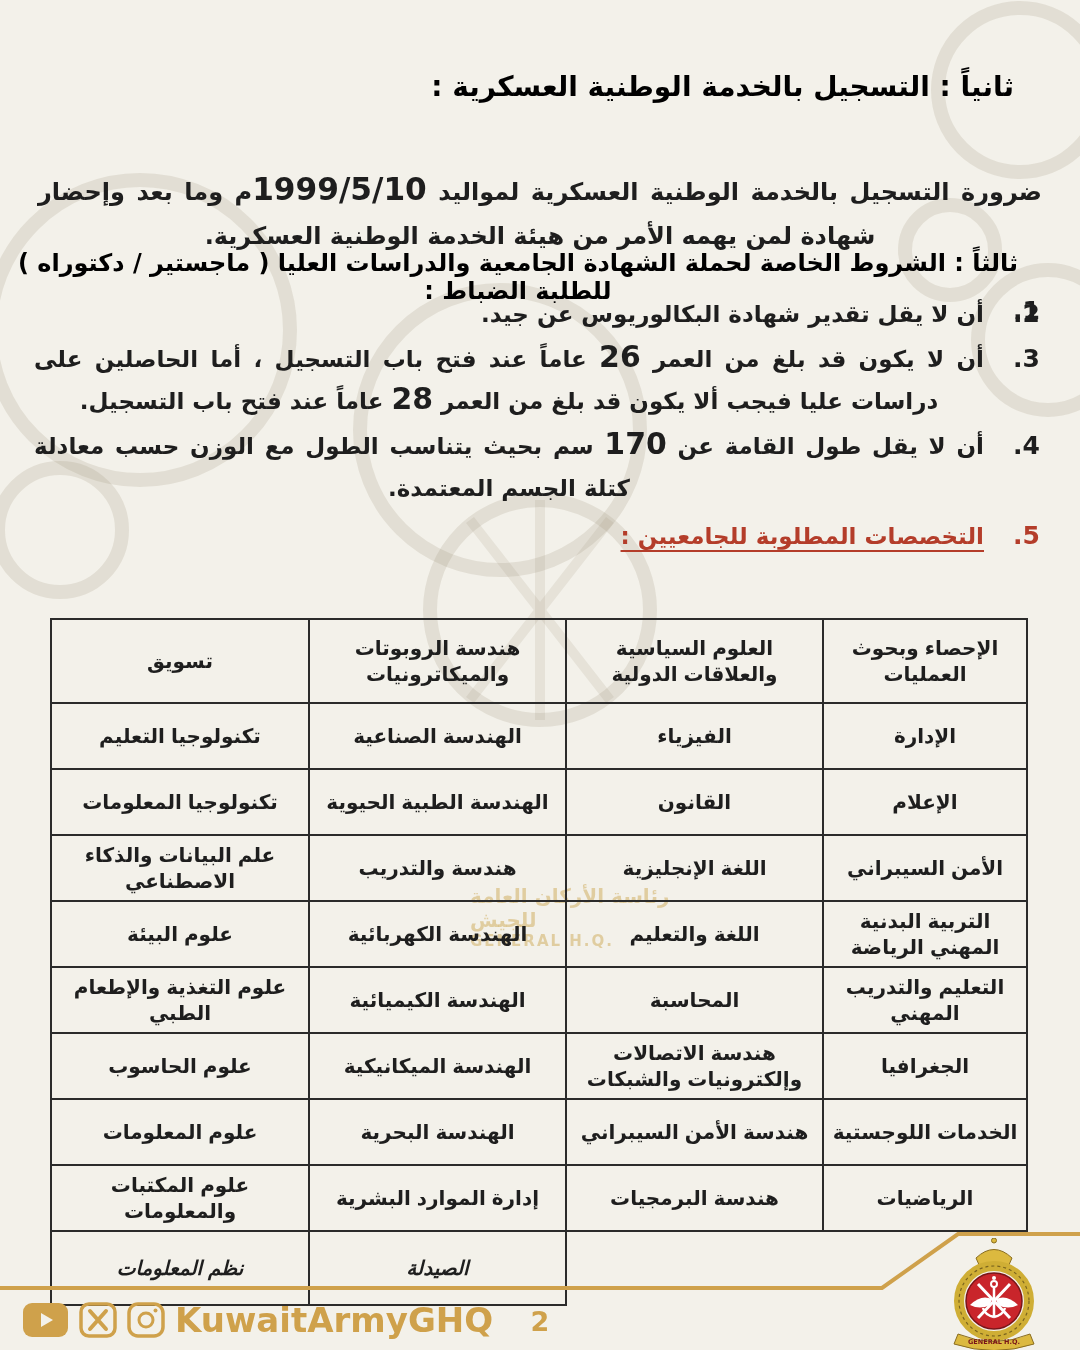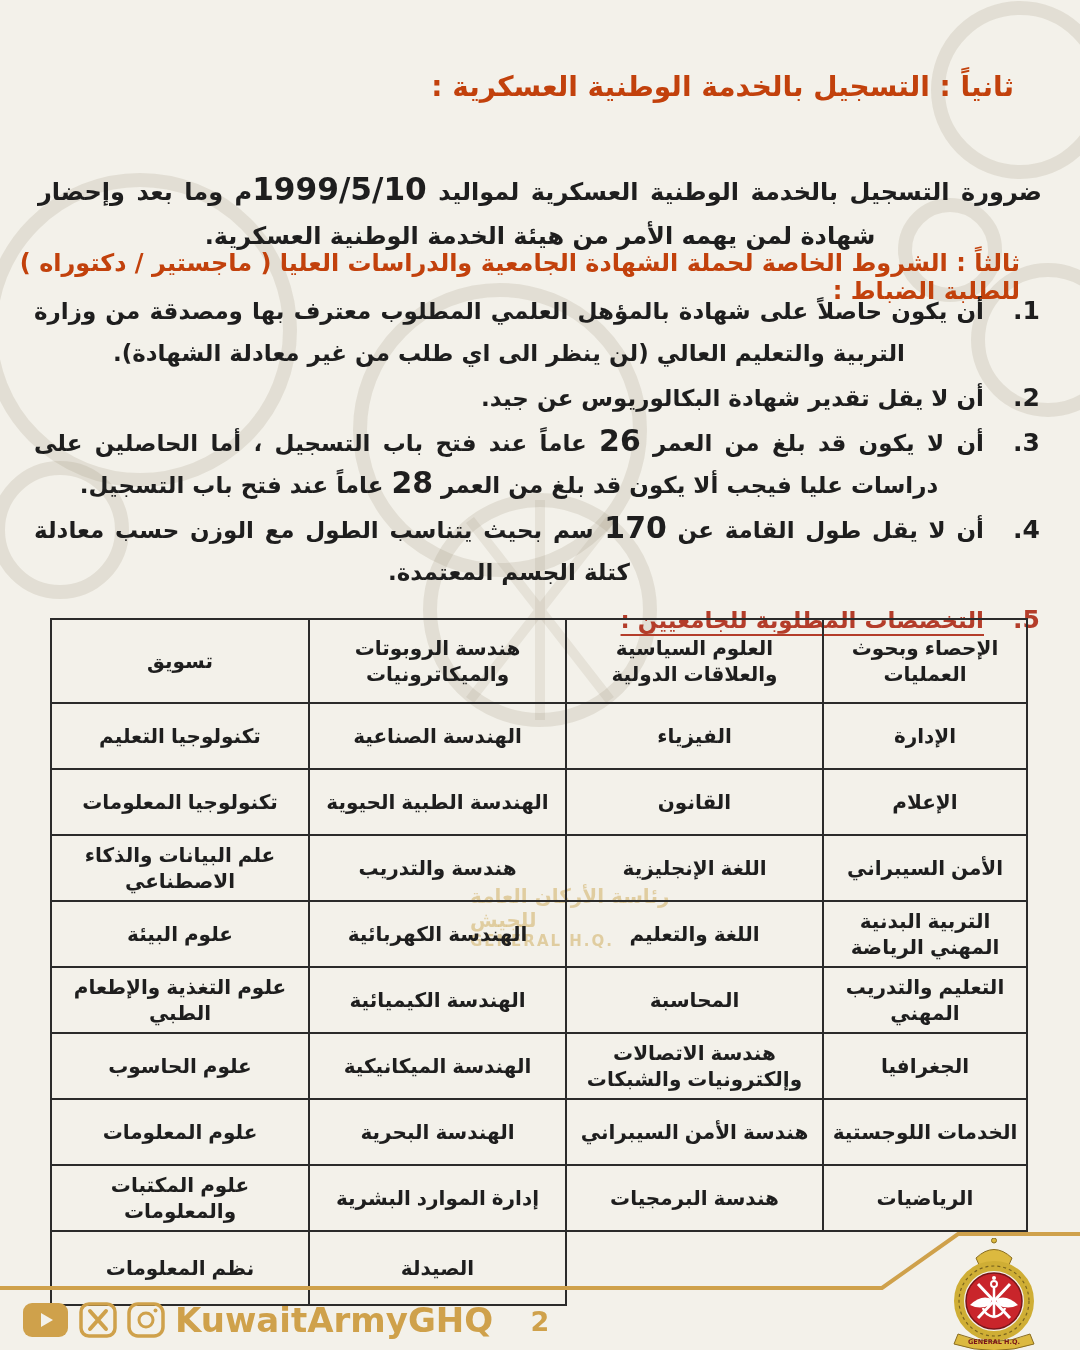--- a/index.html
+++ b/index.html
@@ -6,21 +6,21 @@
   .page{position:relative;width:1080px;height:1350px;background:#f3f1ea;overflow:hidden;
         font-family:"DejaVu Sans",sans-serif;color:#1e1e1e;}
   
   .wm{position:absolute;inset:0;z-index:0;pointer-events:none;}
   .wm-text{position:absolute;left:470px;top:884px;width:260px;text-align:left;
            color:rgba(201,162,70,.45);font-weight:bold;z-index:0;pointer-events:none;}
   .wm-text .l1{font-size:20px;}
   .wm-text .l2{font-size:15px;letter-spacing:2px;}
   
   .content{position:absolute;inset:0;z-index:1;direction:rtl;}
-  .h-red{color:#c2410c;font-weight:bold;}
+  .h-red{color:#000000;font-weight:bold;text-align:center;}
   #h-second{position:absolute;top:70px;right:66px;font-size:28px;}
   #p-second{position:absolute;top:146px;right:38px;left:38px;font-size:24px;font-weight:bold;
             line-height:44px;text-align:justify;text-align-last:center;}
   #h-third{position:absolute;top:241px;right:60px;left:16px;font-size:24px;margin-top:8px;}
   #req-list{position:absolute;top:290px;right:38px;left:34px;}
   .list-item{position:relative;padding-right:58px;font-size:23px;font-weight:bold;
              line-height:42px;margin-bottom:3px;text-align:right;}
   .list-item.center-last{text-align:justify;text-align-last:center;}
   .list-item .marker{position:absolute;right:2px;top:0;font-size:25px;}
   .list-item.red-underline{color:#b43d2a;margin-top:6px;}
@@ -28,21 +28,21 @@
              text-decoration-thickness:2px;}
   .num{font-size:1.3em;line-height:1;}
   
   #majors{position:absolute;top:618px;right:52px;left:52px;z-index:1;}
   table{width:100%;border-collapse:collapse;table-layout:fixed;direction:rtl;}
   col.c1{width:204px;} col.c2{width:257px;} col.c3{width:257px;} col.c4{width:258px;}
   td{border:2px solid #2b2b2b;text-align:center;vertical-align:middle;
      font-size:20px;font-weight:bold;line-height:1.3;padding:4px 6px;height:56px;
      word-spacing:-1px;background:transparent;}
   tr.first td{height:74px;}
-  tr.last td{height:64px;}
+  tr.last td{height:64px;font-style:italic;}
   td.ghost{border:none;background:transparent;}
   
   .footer-line{position:absolute;left:0;bottom:0;z-index:1;pointer-events:none;}
   .footer{position:absolute;left:22px;top:1300px;display:flex;direction:ltr;
           align-items:center;gap:10px;z-index:2;}
   .handle{color:#cfa14b;font-size:34px;font-weight:bold;letter-spacing:0;
           font-family:"DejaVu Sans",sans-serif;}
   .pagenum{position:absolute;left:0;width:1080px;top:1306px;text-align:center;
            color:#cfa14b;font-size:27px;font-weight:bold;z-index:1;direction:ltr;}
   .emblem{position:absolute;right:6px;bottom:0;z-index:3;}
@@ -73,21 +73,21 @@
   </div>
 
   <div class="content">
     <div id="h-second" class="h-red">ثانياً : التسجيل بالخدمة الوطنية العسكرية :</div>
 
     <p id="p-second" class="numwrap">ضرورة التسجيل بالخدمة الوطنية العسكرية لمواليد <span class="num">1999/5/10</span>م وما بعد وإحضار شهادة لمن يهمه الأمر من هيئة الخدمة الوطنية العسكرية.</p>
 
     <div id="h-third" class="h-red">ثالثاً : الشروط الخاصة لحملة الشهادة الجامعية والدراسات العليا ( ماجستير / دكتوراه ) للطلبة الضباط :</div>
 
     <div id="req-list">
-        <div class="list-item center-last"><span class="marker">1.</span><span class="item-text numwrap">أن يكون حاصلاً على شهادة بالمؤهل العلمي المطلوب معترف بها ومصدقة من وزارة التربية والتعليم العالي (لن ينظر الى اي طلب من غير معادلة الشهادة).</span></div>
+        <div class="list-item center-last"><span class="marker">1.</span></div>
         <div class="list-item"><span class="marker">2.</span><span class="item-text numwrap">أن لا يقل تقدير شهادة البكالوريوس عن جيد.</span></div>
         <div class="list-item center-last"><span class="marker">3.</span><span class="item-text numwrap">أن لا يكون قد بلغ من العمر <span class="num">26</span> عاماً عند فتح باب التسجيل ، أما الحاصلين على دراسات عليا فيجب ألا يكون قد بلغ من العمر <span class="num">28</span> عاماً عند فتح باب التسجيل.</span></div>
         <div class="list-item center-last"><span class="marker">4.</span><span class="item-text numwrap">أن لا يقل طول القامة عن <span class="num">170</span> سم بحيث يتناسب الطول مع الوزن حسب معادلة كتلة الجسم المعتمدة.</span></div>
         <div class="list-item red-underline"><span class="marker">5.</span><span class="item-text numwrap">التخصصات المطلوبة للجامعيين :</span></div>
       </div>
 
     <div id="majors">
       <table>
         <colgroup>
             <col class="c1">

